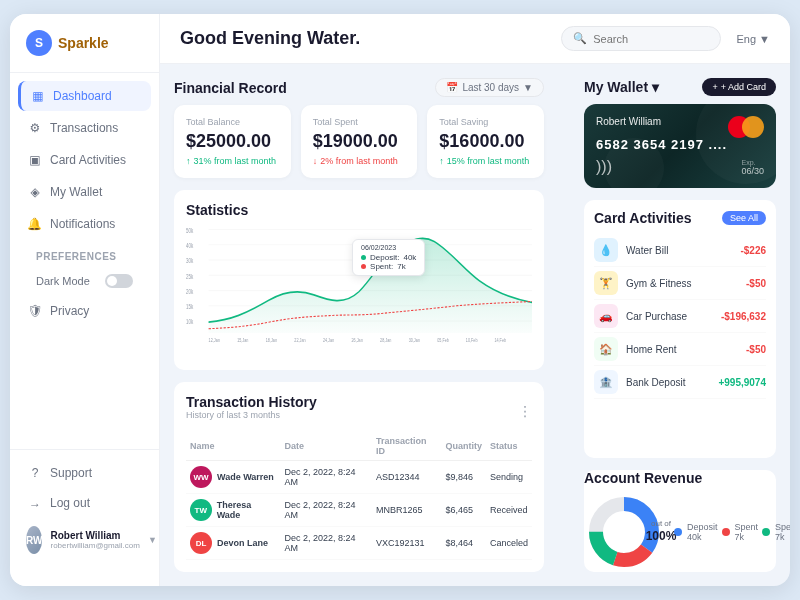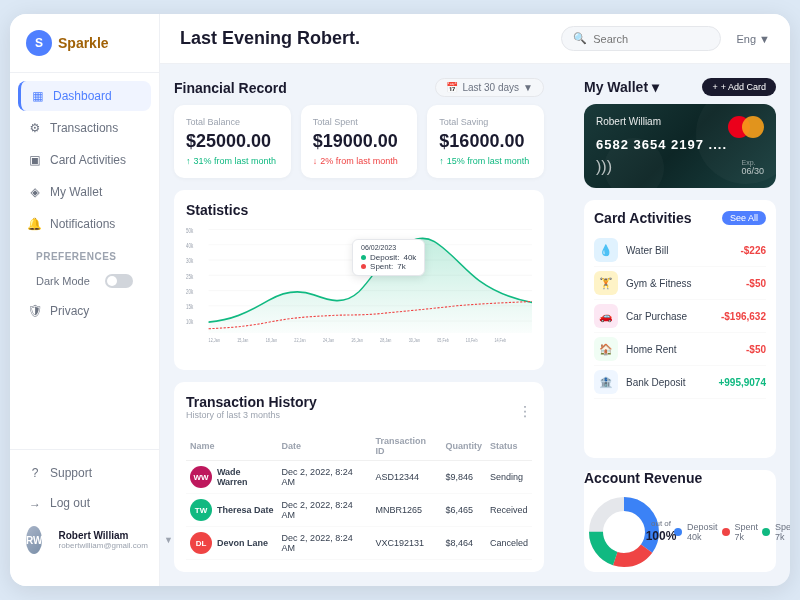--- a/index.html
+++ b/index.html
@@ -122,21 +122,21 @@
       top: 2px;
       left: 2px;
     }
     .sidebar-bottom {
       padding: 8px;
       border-top: 1px solid #eef0f4;
     }
     .user-profile {
       display: flex;
       align-items: center;
-      gap: 16px;
+      gap: 8px;
       padding: 8px;
       cursor: pointer;
     }
     .avatar {
       width: 28px;
       height: 28px;
       border-radius: 50%;
       background: linear-gradient(135deg, #a8b4c8, #7a8fa8);
       display: flex;
       align-items: center;
@@ -548,21 +548,21 @@
           <div class="user-email">robertwilliam@gmail.com</div>
         </div>
         <span style="font-size:9px;color:#9ca3af;">▼</span>
       </div>
     </div>
   </div>
 
   <div class="main-content">
 
     <div class="header">
-      <div class="greeting">Last Evening Robert.</div>
+      <div class="greeting">Good Evening Water.</div>
       <div class="search-bar">
         <span style="color:#9ca3af;font-size:11px;">🔍</span>
         <input type="text" placeholder="Search" style="">
       </div>
       <div class="lang-selector">
         <span>Eng</span>
         <span>▼</span>
       </div>
     </div>
 
@@ -698,21 +698,21 @@
                   </td>
     <td>Dec 2, 2022, 8:24 AM</td>
     <td>ASD12344</td>
     <td>$9,846</td>
     <td class="status-sending">Sending</td>
   </tr>
                 <tr>
     <td>
                     <div style="display:flex;align-items:center;">
       <span class="tx-avatar" style="background:#10b981">TW</span>
-      <span class="tx-name">Theresa Date</span>
+      <span class="tx-name">Theresa Wade</span>
     </div>
                   </td>
     <td>Dec 2, 2022, 8:24 AM</td>
     <td>MNBR1265</td>
     <td>$6,465</td>
     <td class="status-received">Received</td>
   </tr>
                 <tr>
     <td>
                     <div style="display:flex;align-items:center;">

